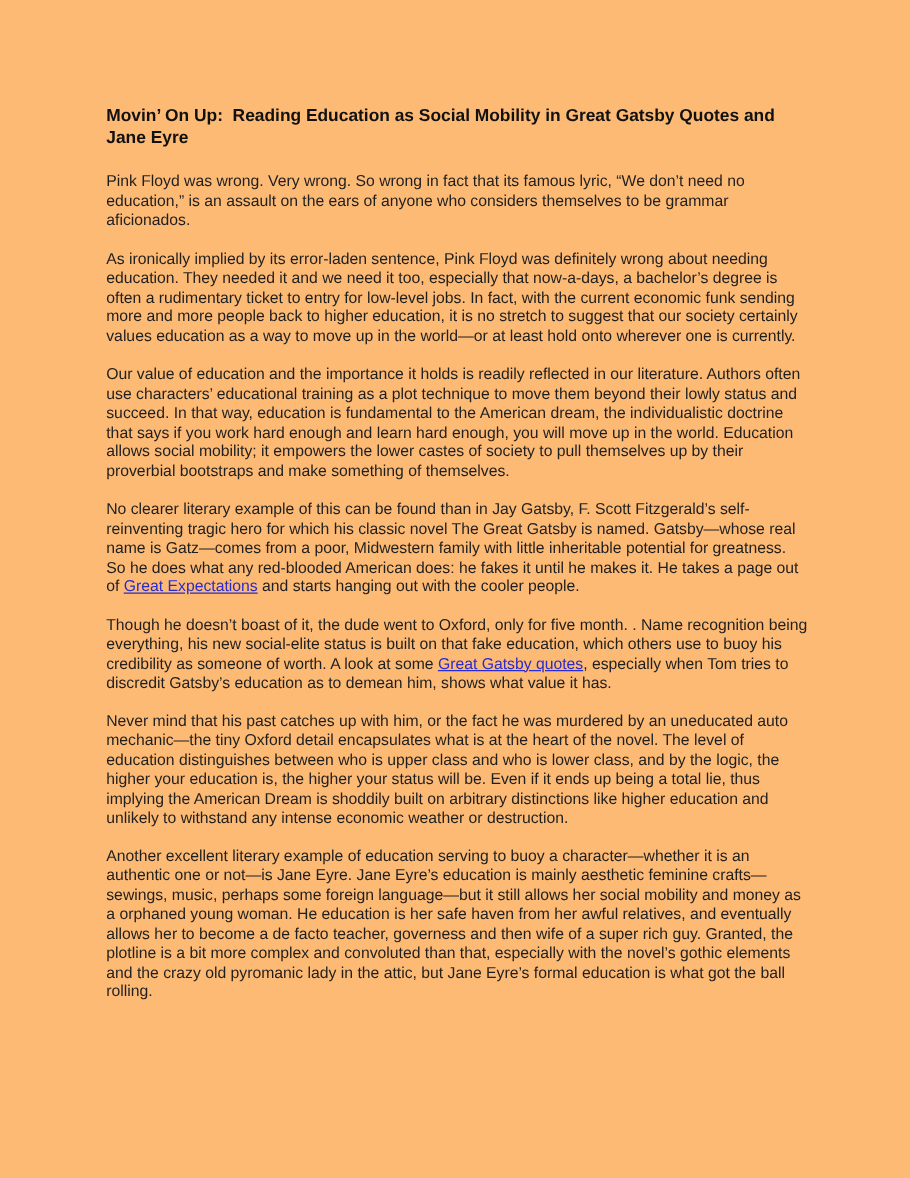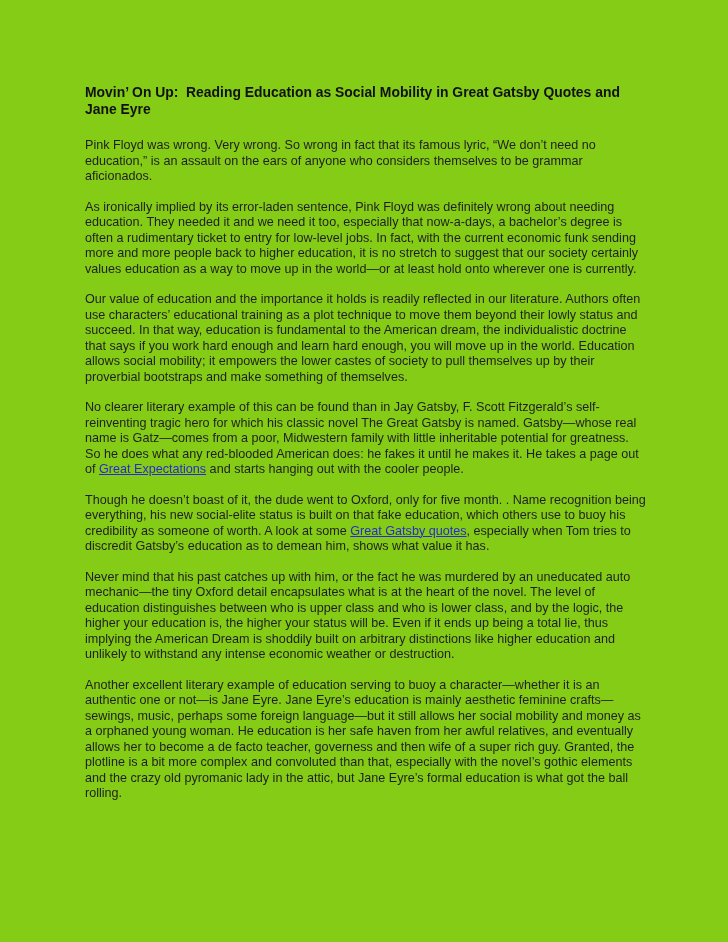--- a/index.html
+++ b/index.html
@@ -12,21 +12,21 @@
     height: 942px;
     overflow: hidden;
   }
   .page {
     box-sizing: border-box;
     width: 728px;
     height: 942px;
     padding: 84px 82px 0 85px;
     font-family: "Liberation Sans", sans-serif;
     color: #1f1f1f;
-    background: #84cc16;
+    background: #fdba74;
   }
   .doc-title {
     font-size: 13.9px;
     line-height: 17px;
     font-weight: bold;
     margin: 0 0 20px 0;
     white-space: pre-wrap;
     color: #111111;
   }
   .para {

